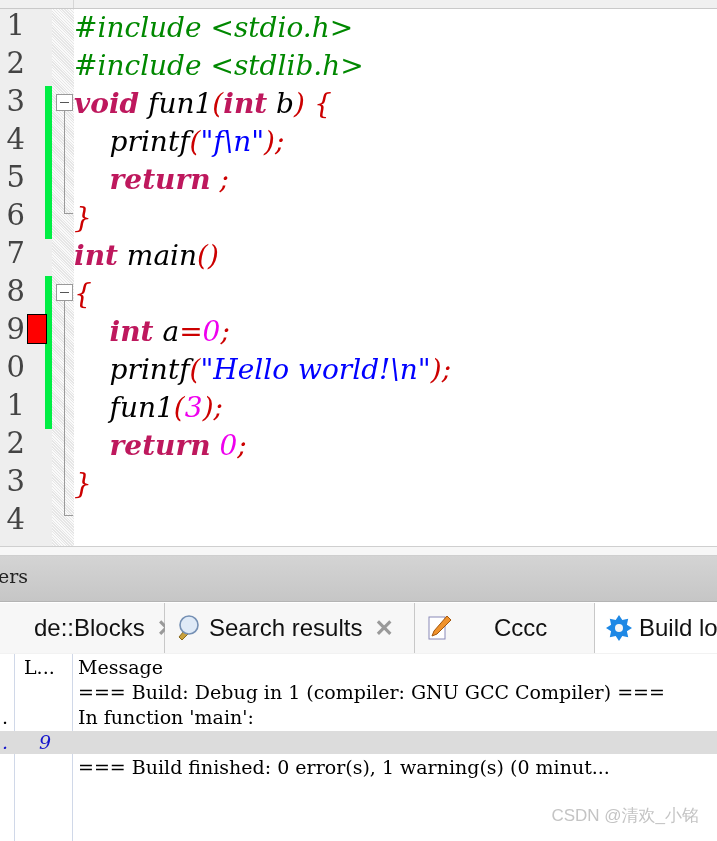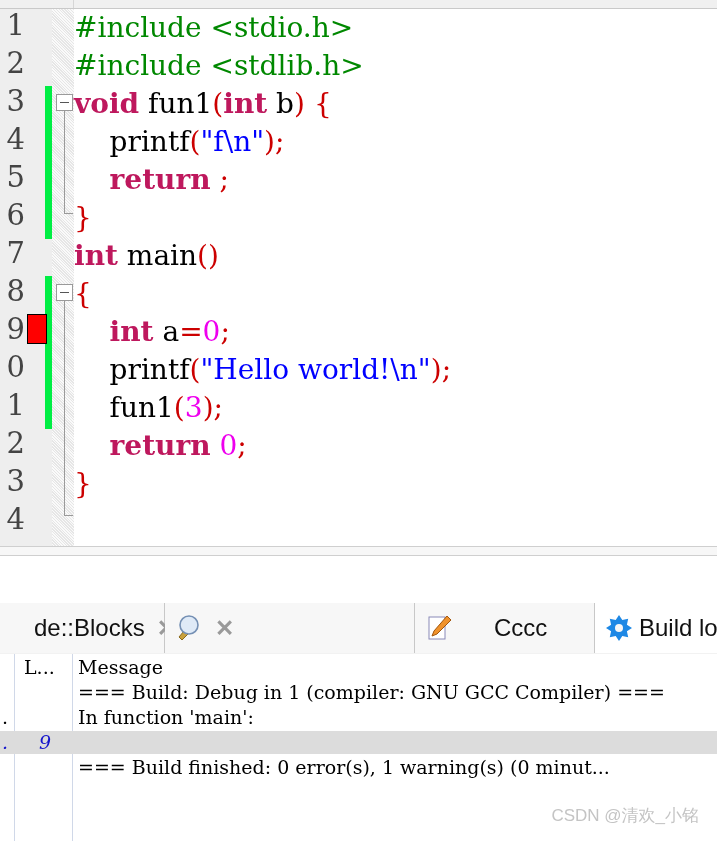--- a/index.html
+++ b/index.html
@@ -128,21 +128,21 @@
   .code {
     position: absolute;
     left: 74px; top: 0;
     right: 0; height: 537px;
     font-family: "DejaVu Serif", serif;
     font-size: 28px;
     line-height: 38px;
     white-space: pre;
     color: #000000;
   }
-  .code .ln { display: block; height: 38px; }
+  .code .ln { display: block; height: 38px; font-style: italic; }
   .kw   { color: #be185d; font-weight: bold; }
   .pp   { color: #008800; }
   .str  { color: #0000ff; }
   .num  { color: #ee00ee; }
   .op   { color: #cc0000; }
   .brc  { color: #cc0000; }
 
   
   .splitter {
     position: absolute;
@@ -278,32 +278,36 @@
         <div class="fold-foot" style="left: 64px; top: 204px; width: 9px;"></div>
         <div class="fold-box" style="left: 56px; top: 275px;"></div>
         <div class="fold-line" style="left: 64px; top: 292px; height: 214px;"></div>
         <div class="fold-foot" style="left: 64px; top: 506px; width: 9px;"></div>
       </div>
     <div class="code" id="codebody"><span class="ln"><span class="pp">#include &lt;stdio.h&gt;</span></span><span class="ln"><span class="pp">#include &lt;stdlib.h&gt;</span></span><span class="ln"><span class="kw">void</span><span> fun1</span><span class="op">(</span><span class="kw">int</span><span> b</span><span class="op">)</span><span> </span><span class="brc">{</span></span><span class="ln"><span>    printf</span><span class="op">(</span><span class="str">"f\n"</span><span class="op">)</span><span class="op">;</span></span><span class="ln"><span>    </span><span class="kw">return</span><span> </span><span class="op">;</span></span><span class="ln"><span class="brc">}</span></span><span class="ln"><span class="kw">int</span><span> main</span><span class="op">()</span></span><span class="ln"><span class="brc">{</span></span><span class="ln"><span>    </span><span class="kw">int</span><span> a</span><span class="op">=</span><span class="num">0</span><span class="op">;</span></span><span class="ln"><span>    printf</span><span class="op">(</span><span class="str">"Hello world!\n"</span><span class="op">)</span><span class="op">;</span></span><span class="ln"><span>    fun1</span><span class="op">(</span><span class="num">3</span><span class="op">)</span><span class="op">;</span></span><span class="ln"><span>    </span><span class="kw">return</span><span> </span><span class="num">0</span><span class="op">;</span></span><span class="ln"><span class="brc">}</span></span><span class="ln"> </span></div>
   </div>
 
   <div class="splitter"></div>
 
+  <div class="panel-title">
+    <span class="label">ers</span>
+  </div>
 
   <div class="tabstrip" id="tabstrip">
       <div class="tab" style="left: -10px; width: 175px;">
         <span class="ticon"></span>
         <span class="tlabel">de::Blocks</span>
         <span class="tclose">✕</span>
       </div>
       <div class="tab" style="left: 165px; width: 250px;">
         <span class="ticon"><svg viewBox="0 0 28 28" width="28" height="28">
             <path d="M9 17 L4 23 L7 26 L13 20 Z" fill="#c8a03c" stroke="#8a6a1c"></path>
             <circle cx="14" cy="11" r="9" fill="#dfeaf7" stroke="#7590b4" stroke-width="1.6"></circle>
           </svg></span>
+        <span class="tlabel">Search results</span>
         <span class="tclose">✕</span>
       </div>
       <div class="tab" style="left: 415px; width: 180px; gap: 41px;">
         <span class="ticon"><svg viewBox="0 0 28 28" width="28" height="28">
             <rect x="4" y="3" width="16" height="22" fill="#ffffff" stroke="#8a8ab8"></rect>
             <path d="M22 2 L26 6 L12 20 L7 22 L9 17 Z" fill="#f0922b" stroke="#a2560c"></path>
           </svg></span>
         <span class="tlabel">Cccc</span>
         <span class="tclose">✕</span>
       </div>

